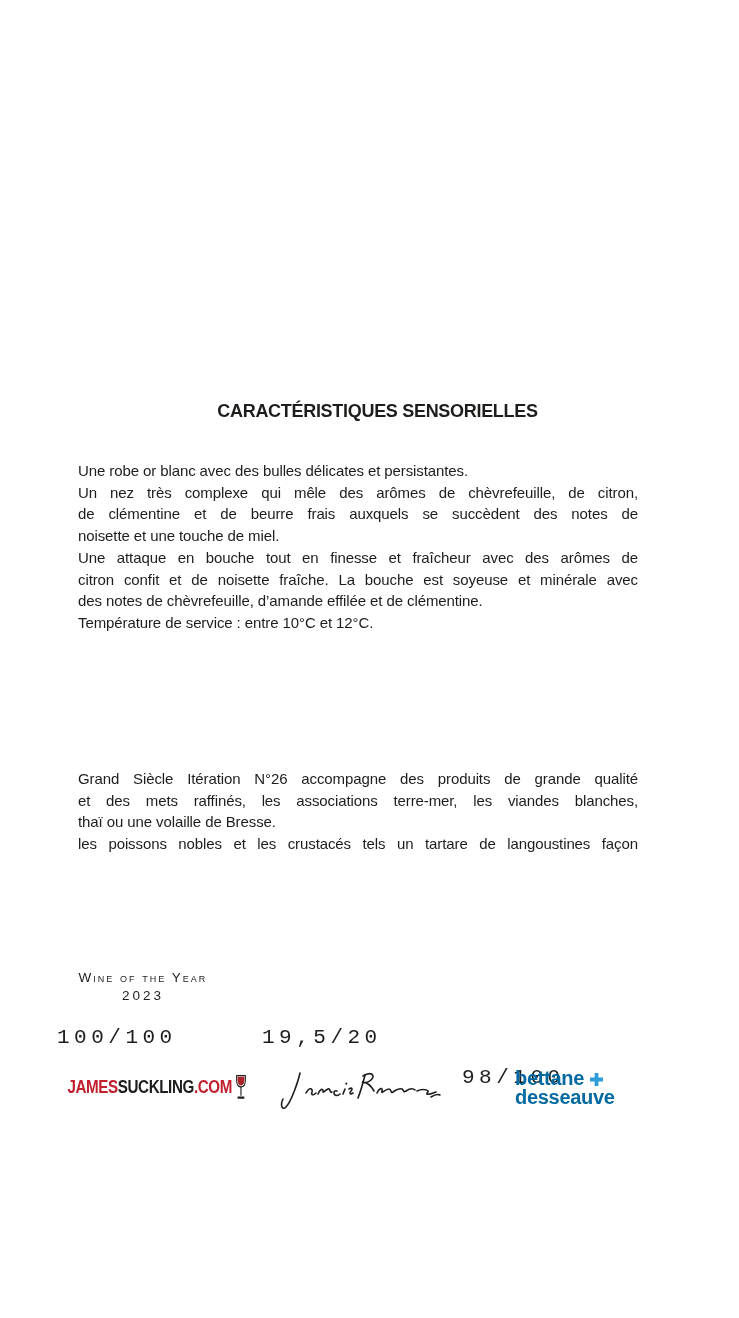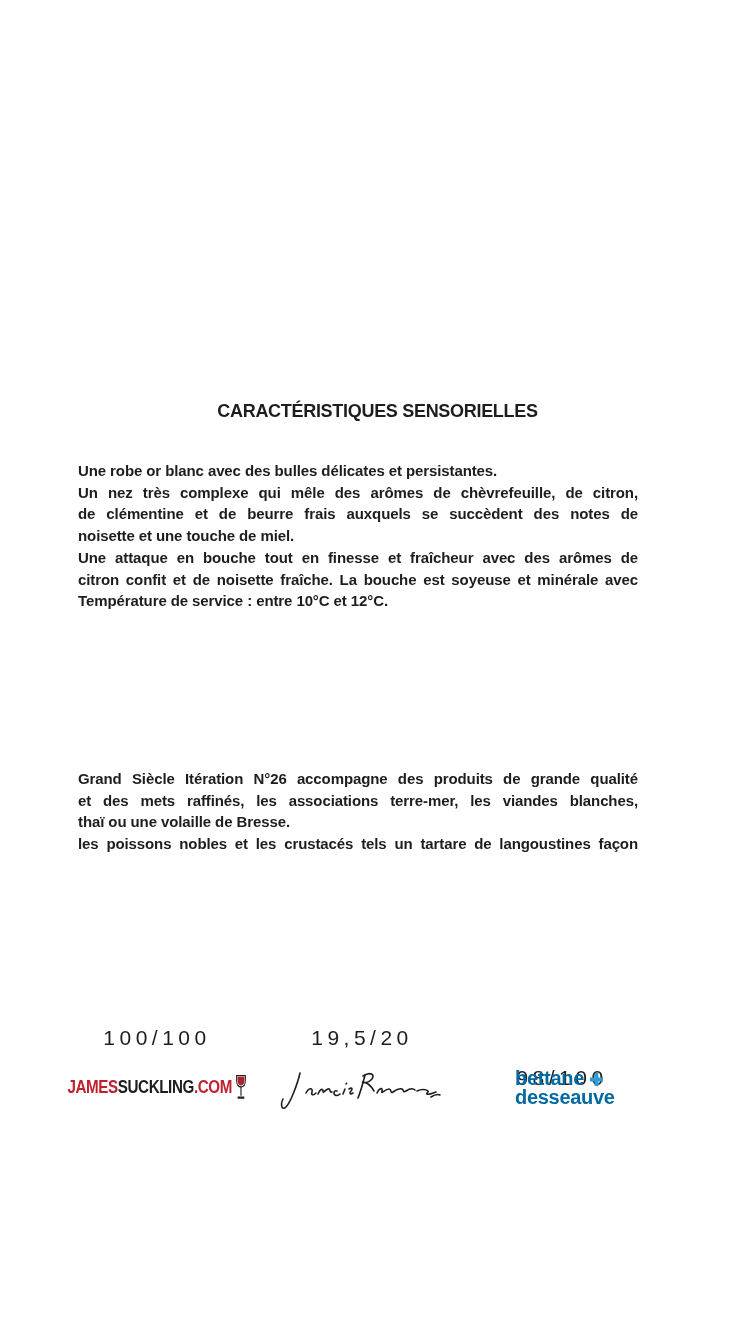--- a/index.html
+++ b/index.html
@@ -32,40 +32,40 @@
 
   
   .para {
     left: 78px; width: 560px;
     font-size: 15px;
     line-height: 21.7px;
     letter-spacing: -0.1px;
   }
   .para1 { top: 460px; }
   .para2 { top: 768px; }
-  .line { text-align: justify; text-align-last: justify; white-space: normal; font-weight: bold; }
+  .line { text-align: justify; text-align-last: justify; white-space: normal; }
   .line.endstop { text-align-last: left; }
 
   
   .woty {
     top: 969px; left: 43px; width: 200px;
     text-align: center;
     font-variant: small-caps;
     font-size: 13.5px;
     letter-spacing: 2px;
     line-height: 17.5px;
     color: #1d1d1b;
   }
   .woty .year { letter-spacing: 3px; }
 
   
   .score {
     top: 1026px; width: 200px;
-    text-align: center;
-    font-family: Liberation Sans, sans-serif;
+    text-align: left;
+    font-family: Liberation Mono, monospace;
     font-weight: 200;
     font-size: 21px;
     letter-spacing: 4.5px;
     line-height: 24px;
     white-space: nowrap;
   }
   .score1 { left: 57px; }
   .score2 { left: 262px; }
   .score3 { left: 462px; margin-top: 40px; }
 
@@ -108,31 +108,36 @@
 
   <div class="abs heading h1">CARACTÉRISTIQUES SENSORIELLES</div>
 
   <div class="abs para para1">
       <div class="line endstop">Une robe or blanc avec des bulles délicates et persistantes.</div>
       <div class="line">Un nez très complexe qui mêle des arômes de chèvrefeuille, de citron,</div>
       <div class="line">de clémentine et de beurre frais auxquels se succèdent des notes de</div>
       <div class="line endstop">noisette et une touche de miel.</div>
       <div class="line">Une attaque en bouche tout en finesse et fraîcheur avec des arômes de</div>
       <div class="line">citron confit et de noisette fraîche. La bouche est soyeuse et minérale avec</div>
+      <div class="line endstop">des notes de chèvrefeuille, d’amande effilée et de clémentine.</div>
       <div class="line endstop">Température de service : entre 10°C et 12°C.</div>
     </div>
 
 
   <div class="abs para para2">
       <div class="line">Grand Siècle Itération N°26 accompagne des produits de grande qualité</div>
       <div class="line">et des mets raffinés, les associations terre-mer, les viandes blanches,</div>
       <div class="line endstop">thaï ou une volaille de Bresse.</div>
       <div class="line">les poissons nobles et les crustacés tels un tartare de langoustines façon</div>
     </div>
 
+  <div class="abs woty">
+    <div>Wine of the Year</div>
+    <div class="year">2023</div>
+  </div>
 
   <div class="abs score score1">100/100</div>
   <div class="abs score score2">19,5/20</div>
   <div class="abs score score3">98/100</div>
 
   <div class="abs jslogo-wrap">
     <div class="jslogo">
       <span class="red">JAMES</span>
         <span>SUCKLING</span>
         <span class="red">.COM</span>

